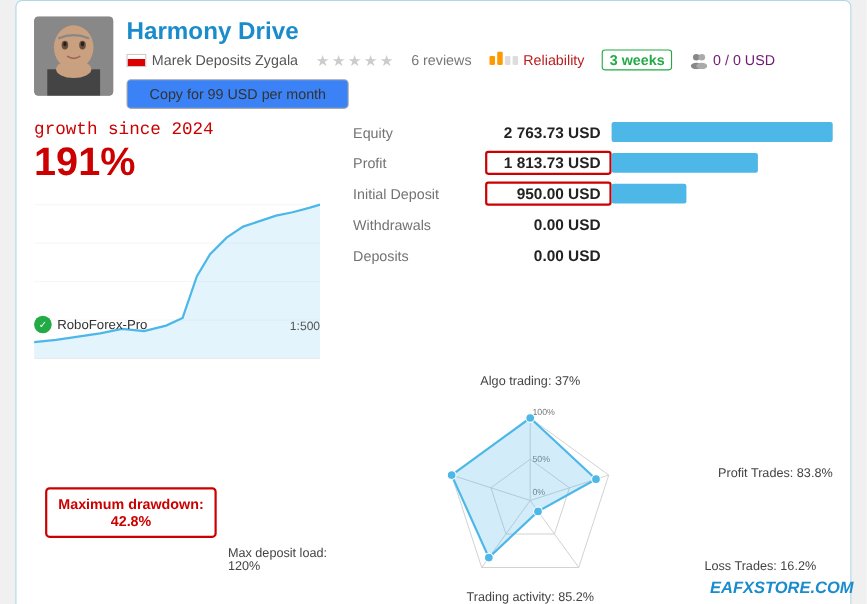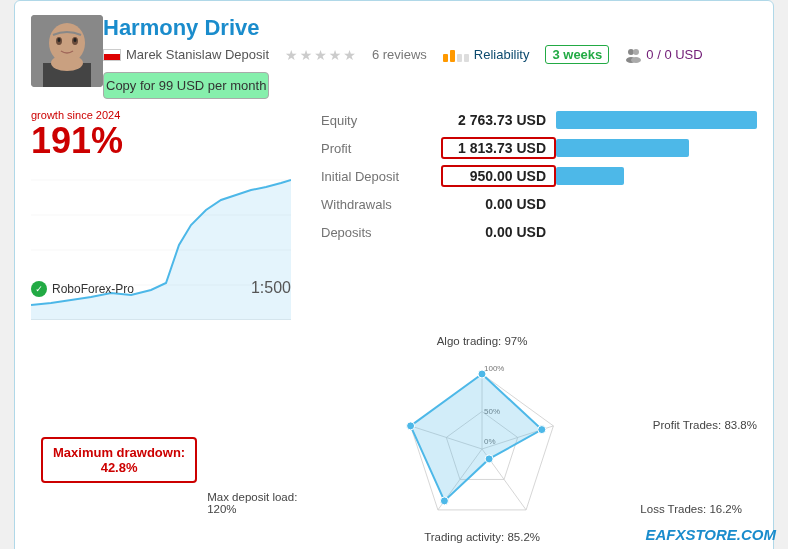--- a/index.html
+++ b/index.html
@@ -16,21 +16,21 @@
       background: #fff;
       border: 1.5px solid #b0d8e8;
       border-radius: 6px;
       width: 760px;
       padding: 14px 16px 14px 16px;
     }
     
     .header {
       display: flex;
       align-items: flex-start;
-      gap: 0;
+      gap: 12px;
       margin-bottom: 10px;
     }
     .avatar {
       width: 72px;
       height: 72px;
       border-radius: 4px;
       overflow: hidden;
       flex-shrink: 0;
       background: #888;
     }
@@ -67,24 +67,24 @@
       display: flex;
       align-items: center;
       gap: 2px;
       font-size: 13px;
       color: #999;
     }
     .star { color: #ccc; font-size: 14px; }
     .reviews { font-size: 13px; color: #777; }
     .reliability-block {
       display: flex;
-      align-items: flex-end;
+      align-items: flex-start;
       gap: 5px;
       font-size: 13px;
-      color: #0c4a6e;
+      color: #b91c1c;
     }
     .reliability-bars {
       display: flex;
       gap: 2px;
       align-items: flex-end;
     }
     .rel-bar {
       width: 5px;
       background: #f90;
       border-radius: 1px;
@@ -100,22 +100,22 @@
     .users-block {
       display: flex;
       align-items: center;
       gap: 5px;
       font-size: 13px;
       color: #701a75;
     }
     .copy-btn {
       border: 1.5px solid #aaa;
       border-radius: 4px;
-      background: #86efac;
-      padding: 5px 2px;
+      background: #3b82f6;
+      padding: 5px 20px;
       font-size: 13px;
       color: #333;
       cursor: pointer;
     }
 
     
     .main-content {
       display: flex;
       gap: 10px;
       margin-top: 4px;
@@ -123,23 +123,24 @@
     .left-panel {
       width: 280px;
       flex-shrink: 0;
       position: relative;
     }
     .growth-box {
       background: transparent;
       margin-bottom: 4px;
     }
     .growth-since {
-      font-size: 11px;
+      font-size: 16px;
       color: #c00;
       font-weight: normal;
+      font-family: Liberation Mono, monospace;
     }
     .growth-pct {
       font-size: 36px;
       font-weight: bold;
       color: #c00;
       line-height: 1.1;
     }
     .chart-area {
       width: 100%;
       height: 160px;
@@ -163,21 +164,21 @@
       display: flex;
       align-items: center;
       justify-content: center;
       color: #fff;
       font-size: 9px;
     }
     .leverage {
       position: absolute;
       bottom: 28px;
       right: 20px;
-      font-size: 16px;
+      font-size: 11px;
       color: #555;
     }
 
     .right-panel {
       flex: 1;
     }
     .stats-row {
       display: flex;
       align-items: center;
       justify-content: flex-start;
@@ -280,21 +281,21 @@
         <ellipse cx="44" cy="25" rx="1.5" ry="2" fill="#222"></ellipse>
         <path d="M30 36 Q36 40 42 36" stroke="#a0685a" stroke-width="1.5" fill="none"></path>
         <path d="M22 20 Q36 14 50 20" stroke="#888" stroke-width="2" fill="none"></path>
       </svg>
     </div>
     <div class="header-info">
       <div class="header-title">Harmony Drive</div>
       <div class="header-meta">
         <div class="author-flag">
           <span class="flag"></span>
-          <span>Marek Stanislaw Deposit</span>
+          <span>Marek Deposits Zygala</span>
         </div>
         <div class="stars">
           <span class="star">★</span>
           <span class="star">★</span>
           <span class="star">★</span>
           <span class="star">★</span>
           <span class="star">★</span>
         </div>
         <span class="reviews">6 reviews</span>
         <div class="reliability-block">
@@ -390,21 +391,21 @@
   </div>
 
   <div class="bottom-section">
 
     <div class="drawdown-box">
       <span>Maximum drawdown:<br>42.8%</span>
     </div>
 
     <div class="radar-container">
 
-      <span class="radar-label" style="top:0px; left:50%; transform:translateX(-50%)">Algo trading: 97%</span>
+      <span class="radar-label" style="top:0px; left:50%; transform:translateX(-50%)">Algo trading: 37%</span>
       <span class="radar-label" style="top:40%; right:0px">Profit Trades: 83.8%</span>
       <span class="radar-label" style="bottom:14%; right:15px">Loss Trades: 16.2%</span>
       <span class="radar-label" style="bottom:2px; left:50%; transform:translateX(-50%)">Trading activity: 85.2%</span>
       <span class="radar-label" style="bottom:14%; left:0px">Max deposit load:<br>120%</span>
 
       <svg width="200" height="180" viewBox="-100 -90 200 180" xmlns="http://www.w3.org/2000/svg" style="margin-top:18px">
 
         <g stroke="#ccc" stroke-width="0.8" fill="none">
 
           <polygon points="0,-75 71.4,-23.1 44.1,60.9 -44.1,60.9 -71.4,-23.1"></polygon>

